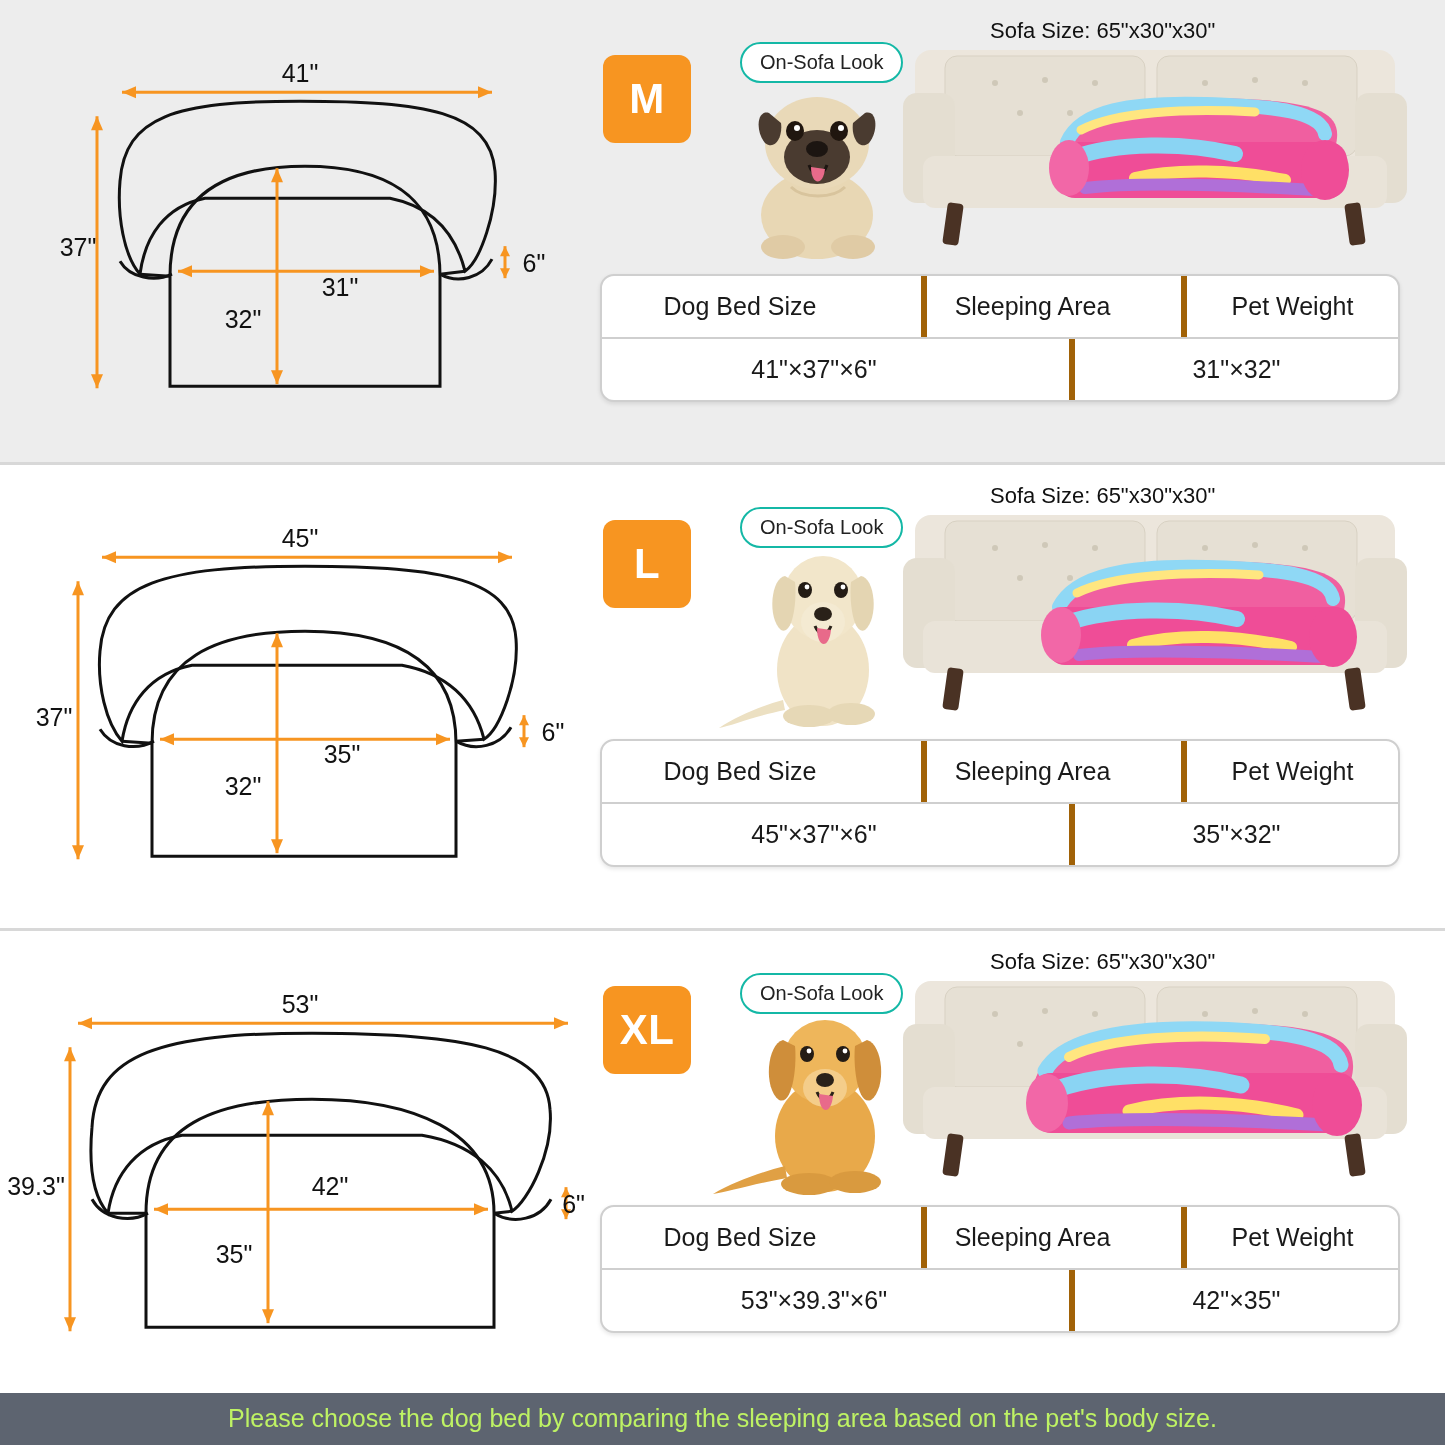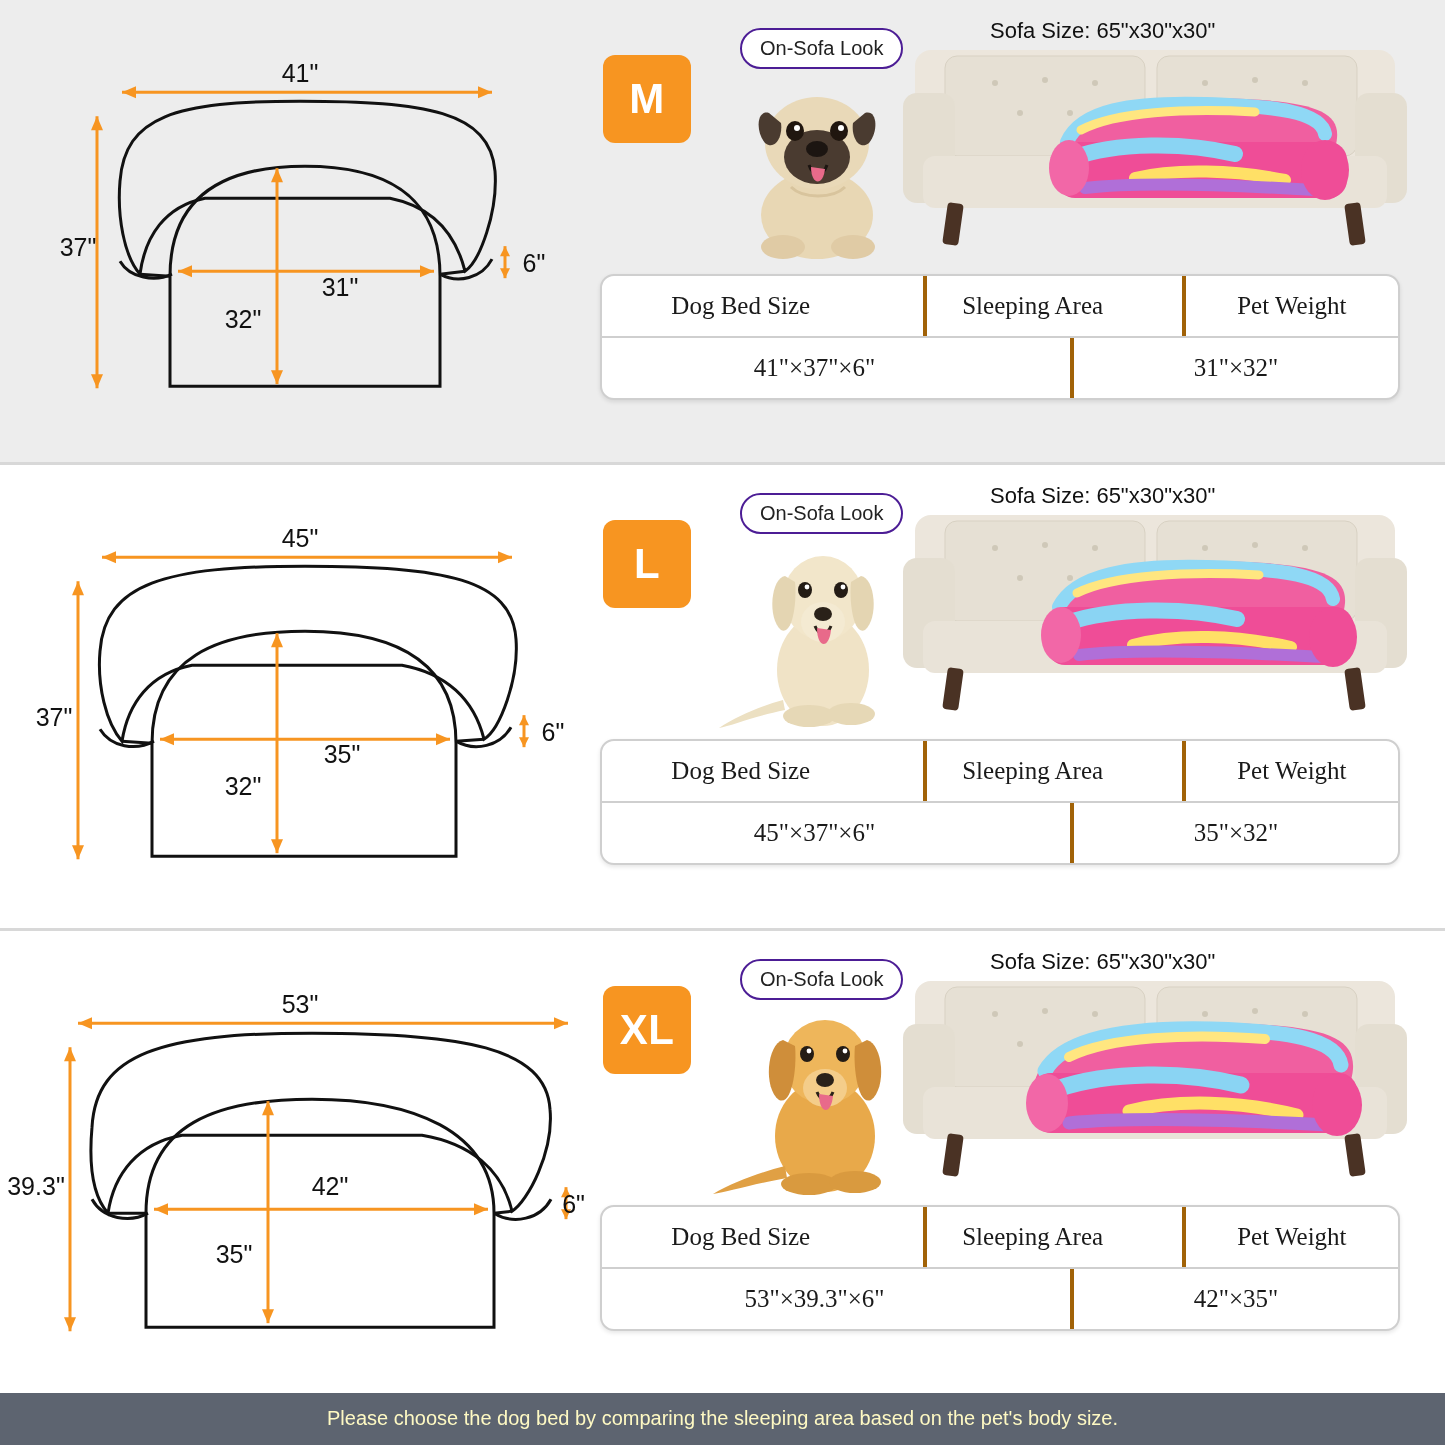--- a/index.html
+++ b/index.html
@@ -45,22 +45,22 @@
     background:#F79521;
     border-radius:12px;
     color:#fff;
     font-size:42px;
     font-weight:bold;
     display:flex; align-items:center; justify-content:center;
     letter-spacing:0.5px;
   }
   .on-sofa-tag {
     position:absolute;
-    left:140px; top:18px;
-    border:2px solid #4c1d95;
+    left:140px; top:32px;
+    border:2px solid #14b8a6;
     border-radius:22px;
     background:#fff;
     padding:7px 18px;
     font-size:20px;
     color:#222;
     white-space:nowrap;
     z-index:5;
   }
   .sofa-label {
     position:absolute;
@@ -76,45 +76,45 @@
 
   
   .spec-table {
     margin-top:6px;
     border:2px solid #cfcfcf;
     border-radius:14px;
     background:#fff;
     overflow:hidden;
     box-shadow:0 2px 4px rgba(0,0,0,0.10);
   }
-  .spec-table .trow { display:flex;font-family:Liberation Serif, serif; }
+  .spec-table .trow { display:flex; }
   .spec-table .trow + .trow { border-top:2px solid #cfcfcf; }
   .spec-table .cell {
     flex:1 1 0;
     text-align:center;
     padding:16px 4px;
     font-size:25px;
     color:#1a1a1a;
     white-space:nowrap;
   }
-  .spec-table .cell + .cell { border-left:4px solid #a16207;margin-left:43px; }
+  .spec-table .cell + .cell { border-left:6px solid #a16207;margin-left:43px; }
   .spec-table .trow.head .cell { font-size:25px; }
   .spec-table .cell.c0 { flex:1.32 1 0; }
   .spec-table .cell.c1 { flex:1.0 1 0; }
   .spec-table .cell.c2 { flex:1.0 1 0; }
 
   
   .footer-bar {
     flex:0 0 52px;
     background:#5d6470;
-    color:#fef9c3;
+    color:#bef264;
     display:flex;
     align-items:center;
     justify-content:center;
-    font-size:20px;
+    font-size:25px;
     text-align:center;
   }
   text { font-family:"Liberation Sans", sans-serif; }
 </style>
 </head>
 <body>
 
 <div class="sheet">
 
   <div class="size-row alt">

